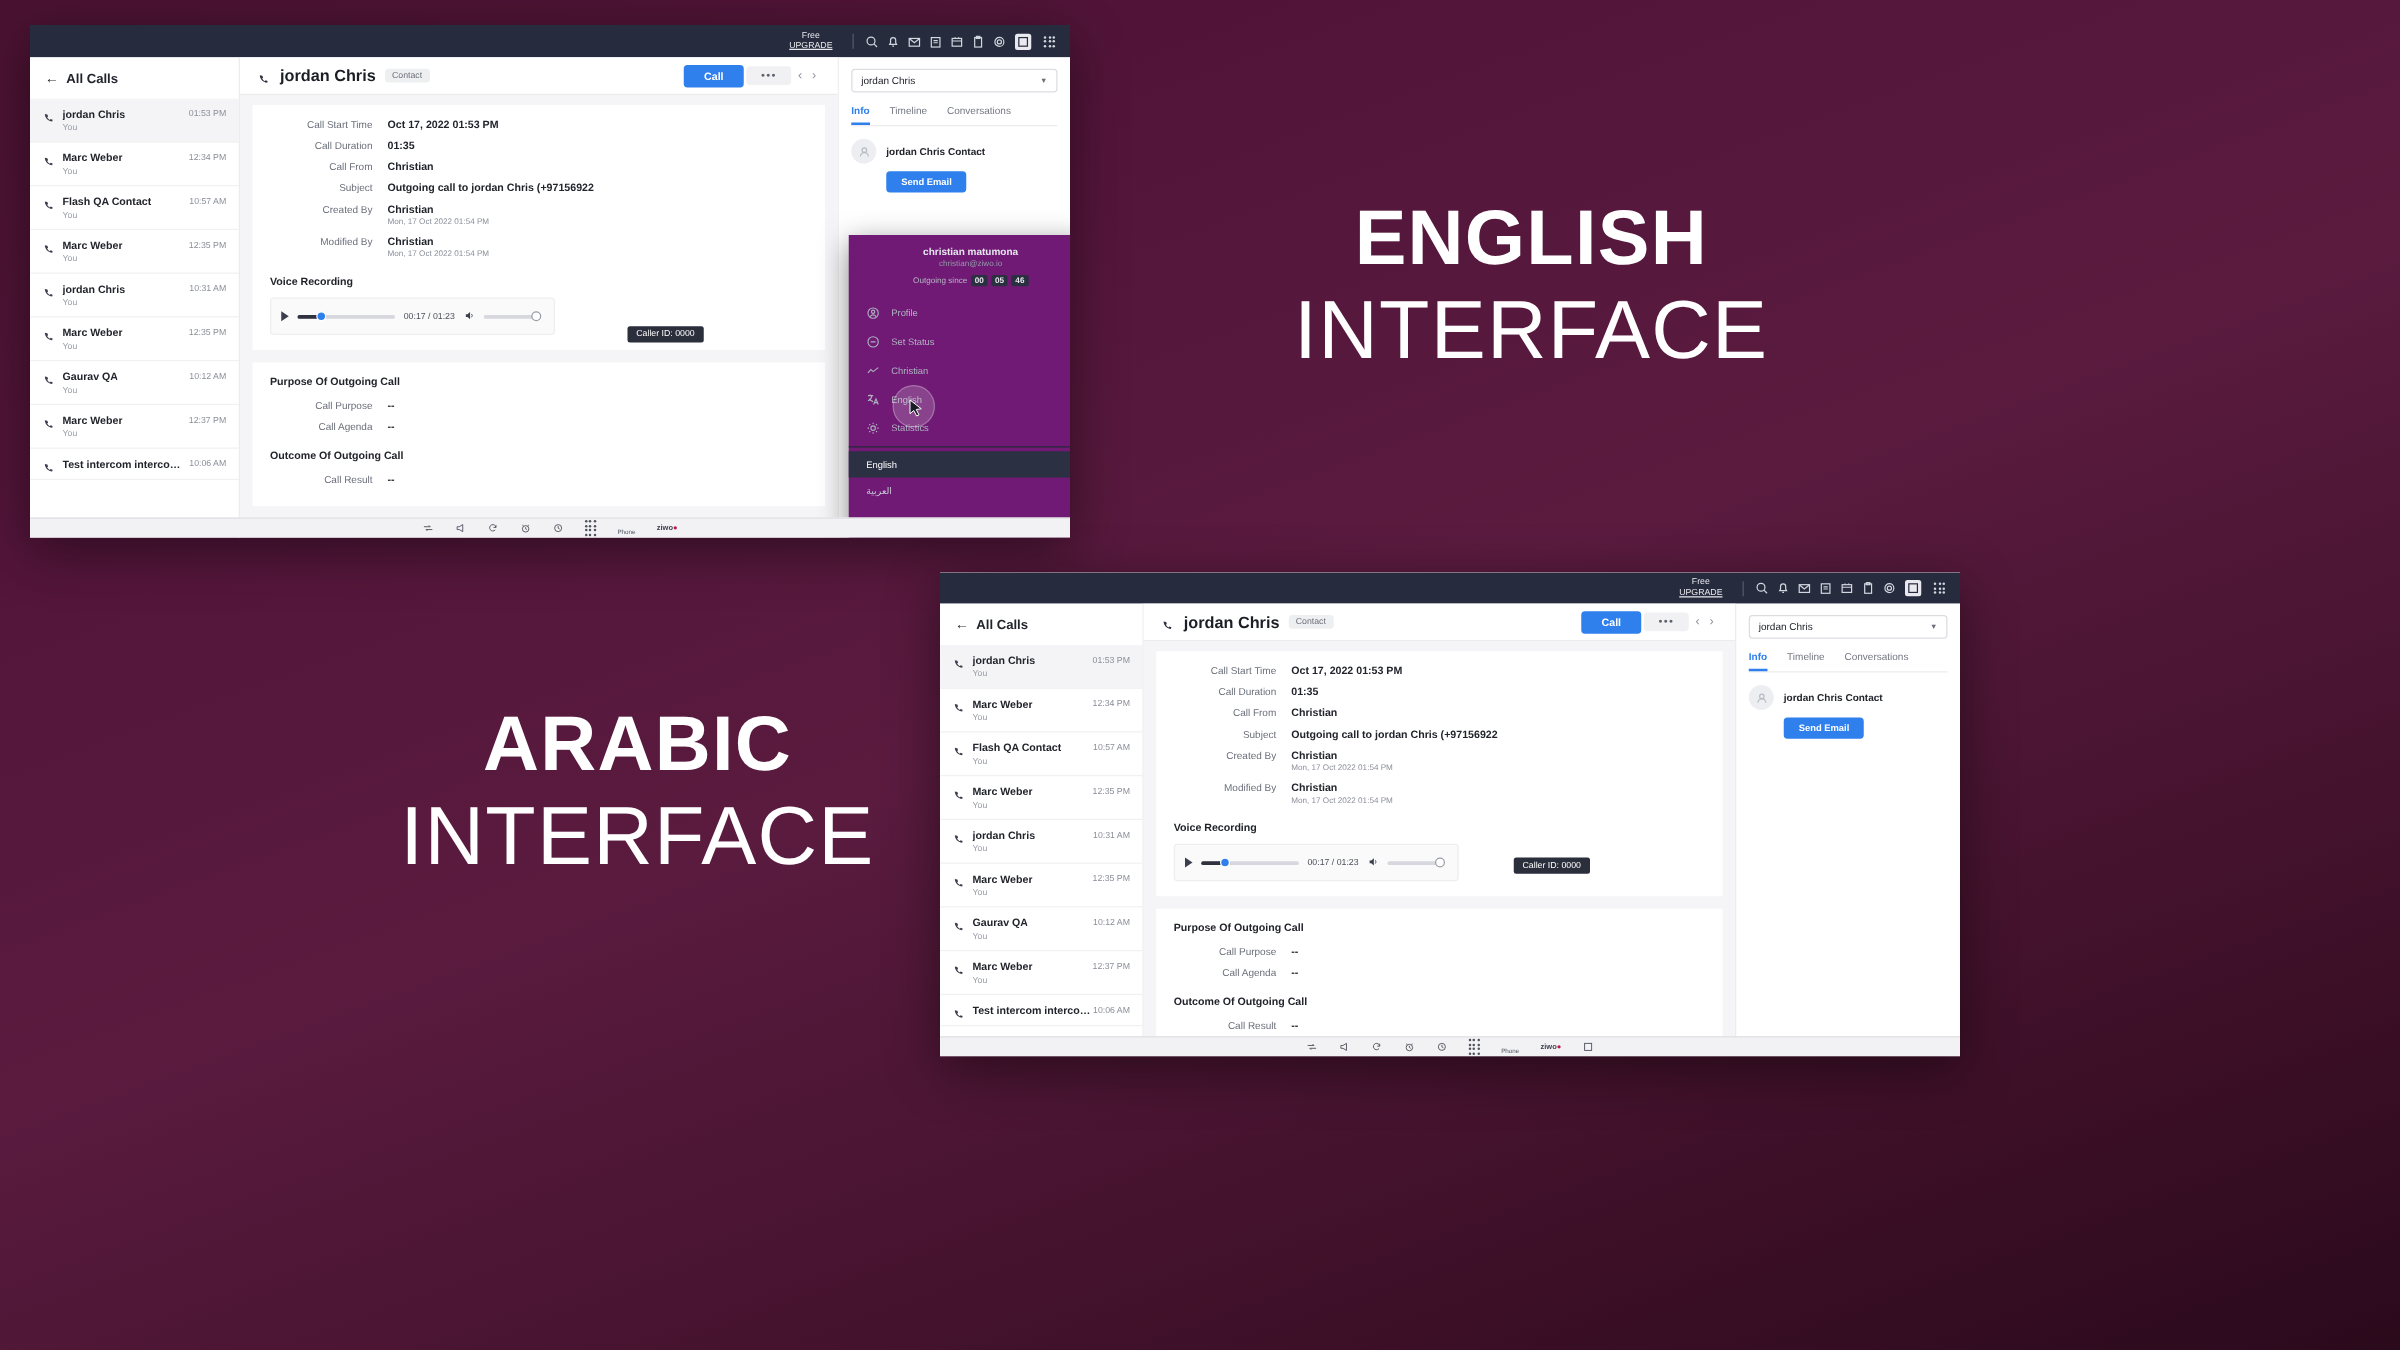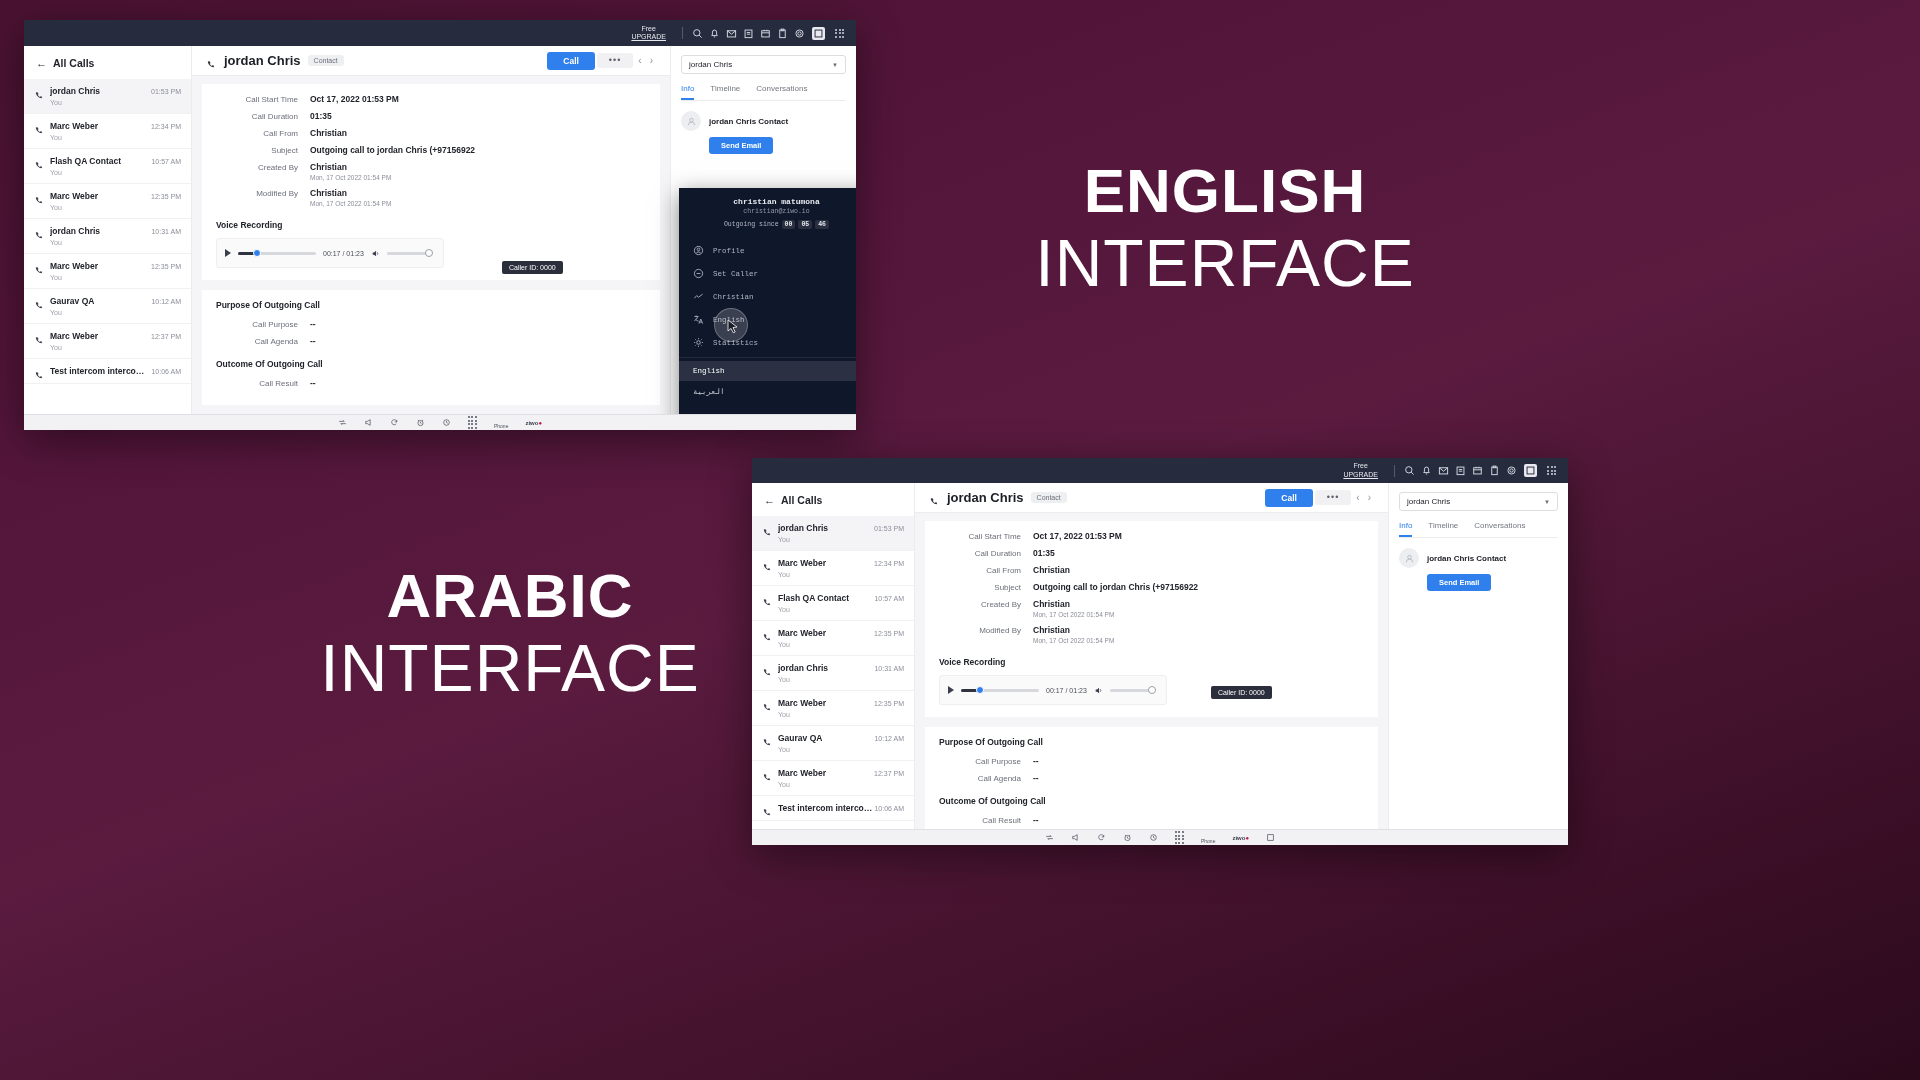--- a/index.html
+++ b/index.html
@@ -101,32 +101,32 @@
   .sec-title { font-size: 8.5px; font-weight: 700; color: #22242c; padding: 0 0 9px 14px; }
 
   
   .info { width: 186px; background: #fff; border-left: 1px solid #ececec; flex: none; padding: 9px 10px; }
   #win-ar .info { width: 180px; }
   .select { display: flex; align-items: center; justify-content: space-between; border: 1px solid #dcdde1;
             border-radius: 3px; padding: 4px 7px; font-size: 8px; color: #22242c; }
   .select .cv { font-size: 6px; color: #6b6f7a; }
   .tabs { display: flex; gap: 16px; margin-top: 10px; border-bottom: 1px solid #ececec; }
   .tab { font-size: 8px; color: #747882; padding-bottom: 5px; }
-  .tab.on { color: #2f80ed; border-bottom: 2px solid #2f80ed; font-weight: 400; }
+  .tab.on { color: #2f80ed; border-bottom: 2px solid #2f80ed; font-weight: 700; }
   .contact-row { display: flex; align-items: center; gap: 8px; margin-top: 10px; }
   .avatar { width: 20px; height: 20px; border-radius: 50%; background: #eceef1; flex: none;
             display:flex; align-items:center; justify-content:center; }
   .avatar svg { width: 11px; height: 11px; stroke: #b9bcc4; fill: none; stroke-width: 1.4; }
   .contact-name { font-size: 8px; font-weight: 700; color: #22242c; }
   .btn-email { background: #2f80ed; color: #fff; font-size: 7.5px; font-weight: 600;
                padding: 4px 12px; border-radius: 3px; border: none; margin: 6px 0 0 28px; display:inline-block;}
 
   
-  .usermenu { position: absolute; background: #0f172a; color: #c9ccd6; z-index: 20;
-              box-shadow: 0 6px 22px rgba(0,0,0,.5); font-family: Liberation Mono, monospace; }
+  .usermenu { position: absolute; background: #701a75; color: #c9ccd6; z-index: 20;
+              box-shadow: 0 6px 22px rgba(0,0,0,.5); }
   #menu-en { left: 655px; top: 168px; width: 195px; height: 242px; }
   .um-head { text-align: center; padding: 9px 8px 10px 8px; }
   .um-name { font-size: 8px; color: #e7e9ef; font-weight: 600; }
   .um-mail { font-size: 6.5px; color: #9299a8; margin-top: 2px; }
   .um-timer { font-size: 6.5px; color: #b3b8c4; margin-top: 5px; display: flex;
               align-items: center; justify-content: center; gap: 3px; }
   .um-timer b { background: #2b3040; color: #e7e9ef; padding: 1px 3px; border-radius: 2px;
                 font-weight: 600; font-size: 6.5px; }
   .um-item { display: flex; align-items: center; gap: 9px; padding: 6px 14px; font-size: 7.5px;
              color: #aeb3c0; }
@@ -482,21 +482,21 @@
           </span>
       <span>Profile</span>
     </div>
     <div class="um-item">
       <span class="um-ico">
             <svg viewBox="0 0 16 16">
               <circle cx="8" cy="8" r="6"></circle>
               <path d="M5.2 8h5.6"></path>
             </svg>
           </span>
-      <span>Set Caller</span>
+      <span>Set Status</span>
     </div>
     <div class="um-item">
       <span class="um-ico">
             <svg viewBox="0 0 16 16">
               <path d="M2 10.5l3.4-3.8 2.6 2.4L14 4.5"></path>
             </svg>
           </span>
       <span>Christian</span>
     </div>
     <div class="um-item">

